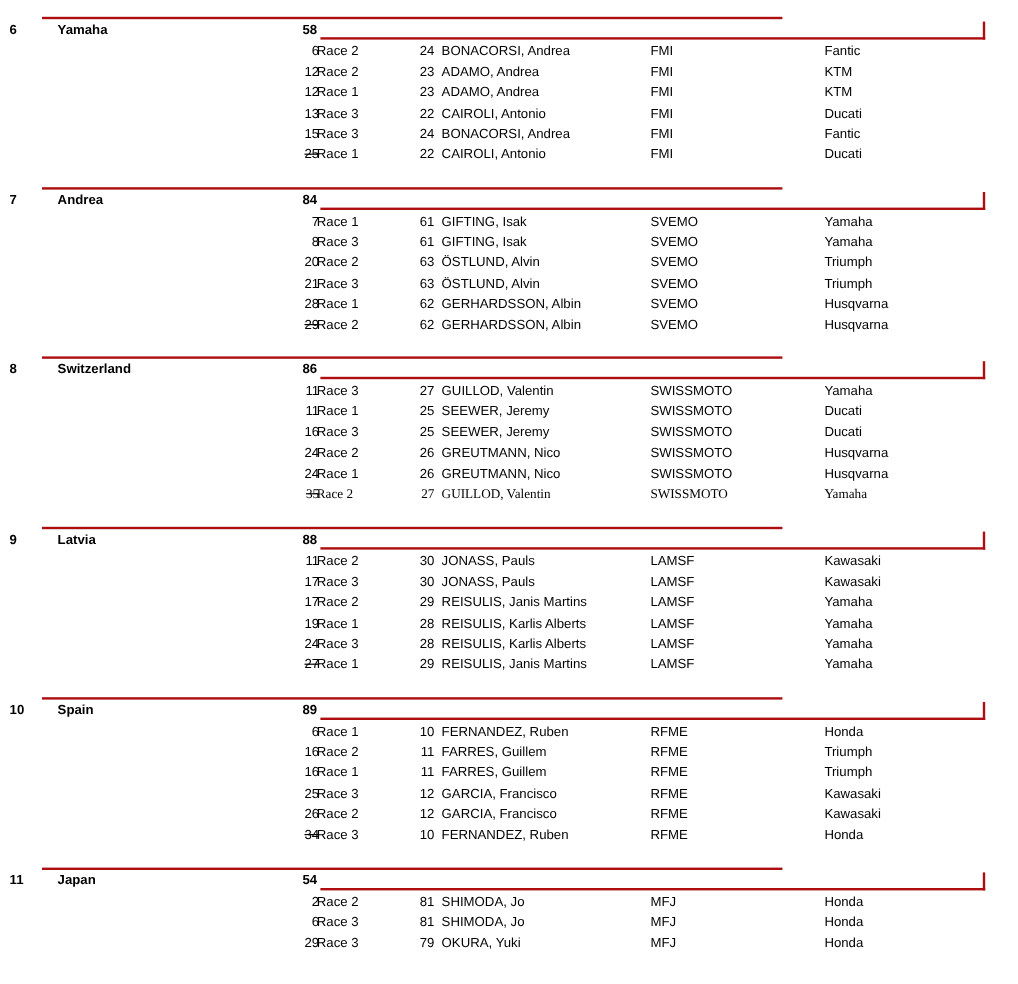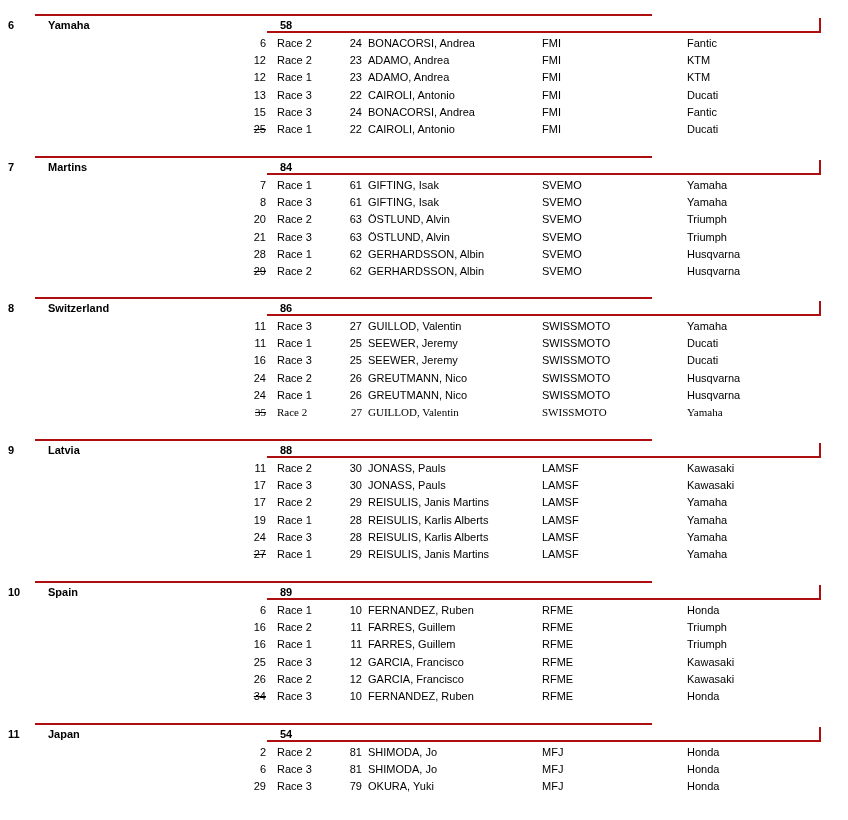--- a/index.html
+++ b/index.html
@@ -17,26 +17,26 @@
   }
   .bracket-h{
     position:absolute;left:267px;top:17px;width:554px;height:2px;
   }
   .bracket-v{
     position:absolute;left:819px;top:4px;width:2px;height:15px;
   }
   .hdr{position:absolute;top:4px;height:14px;font-size:11px;font-weight:bold;line-height:14px;white-space:nowrap;}
   .hdr.rank{left:8px;}
   .hdr.country{left:48px;}
-  .hdr.points{left:252px;margin-left:28px;}
+  .hdr.points{left:252px;}
   .row{position:absolute;left:0;width:848px;height:14px;font-size:11px;line-height:14px;white-space:nowrap;}
   .cell{position:absolute;top:0;height:14px;}
   .cell.pos{left:222px;width:44px;text-align:right;}
   .cell.pos.struck{text-decoration:line-through;}
-  .cell.race{left:277px;text-align:right;}
+  .cell.race{left:264px;text-align:right;}
   .cell.num{left:328px;width:34px;text-align:right;}
   .cell.rider{left:368px;}
   .cell.fed{left:542px;}
   .cell.bike{left:687px;}
 </style>
 </head>
 <body>
 
 <div class="page" id="page">
     <div class="section" style="top: 14px;">
@@ -91,21 +91,21 @@
         <div class="cell race">Race 1</div>
         <div class="cell num">22</div>
         <div class="cell rider">CAIROLI, Antonio</div>
         <div class="cell fed">FMI</div>
         <div class="cell bike">Ducati</div>
       </div>
     </div>
     <div class="section" style="top: 156px;">
       <div class="topline" style="background: rgb(174, 14, 16);"></div>
       <div class="hdr rank">7</div>
-      <div class="hdr country">Martins</div>
+      <div class="hdr country">Andrea</div>
       <div class="hdr points">84</div>
       <div class="bracket-h" style="background: rgb(174, 14, 16);"></div>
       <div class="bracket-v" style="background: rgb(174, 14, 16);"></div>
       <div class="row" style="top: 22px;">
         <div class="cell pos">7</div>
         <div class="cell race">Race 1</div>
         <div class="cell num">61</div>
         <div class="cell rider">GIFTING, Isak</div>
         <div class="cell fed">SVEMO</div>
         <div class="cell bike">Yamaha</div>

